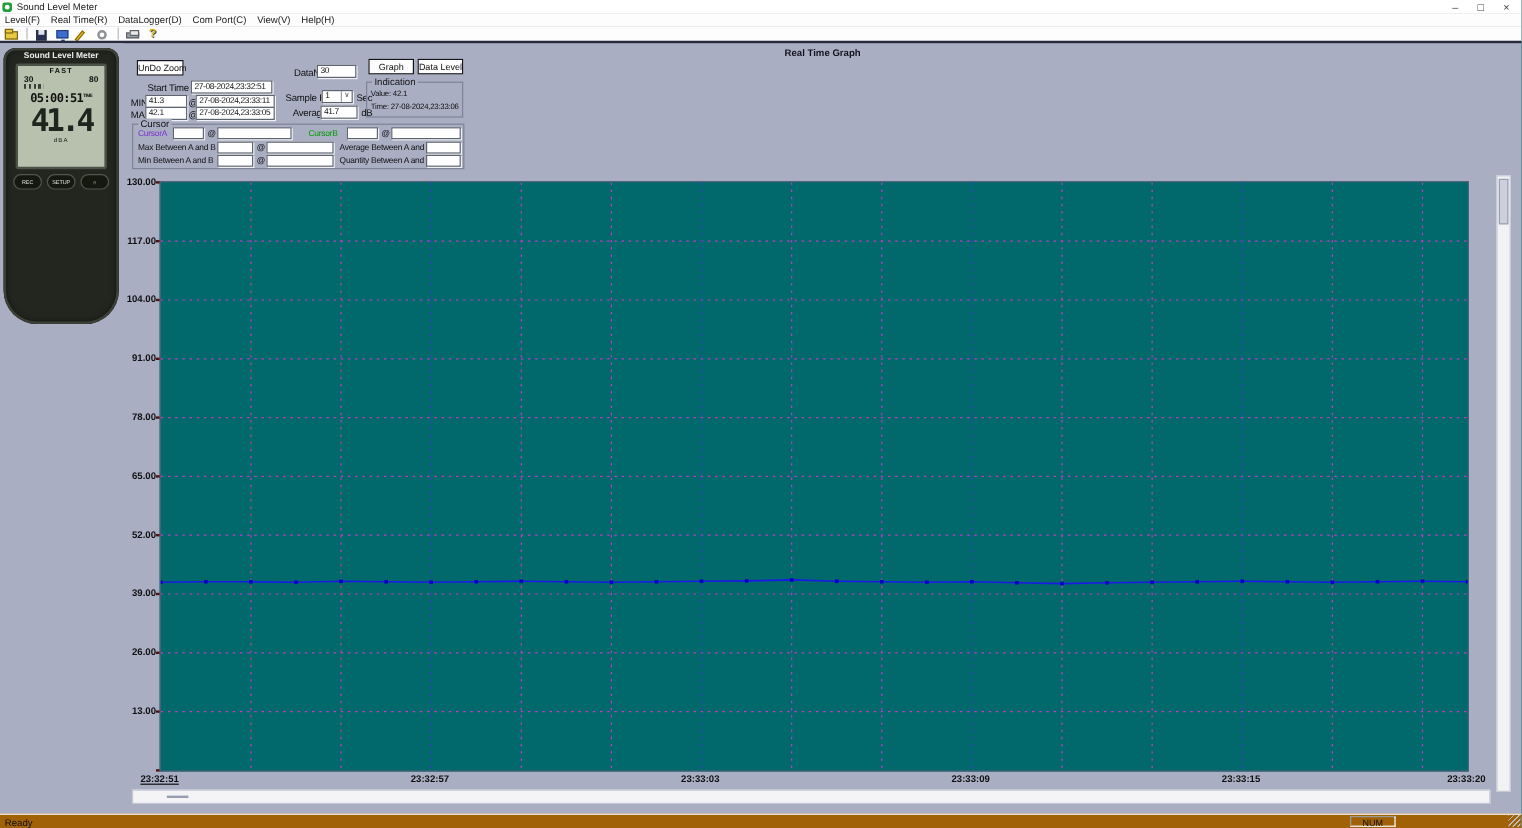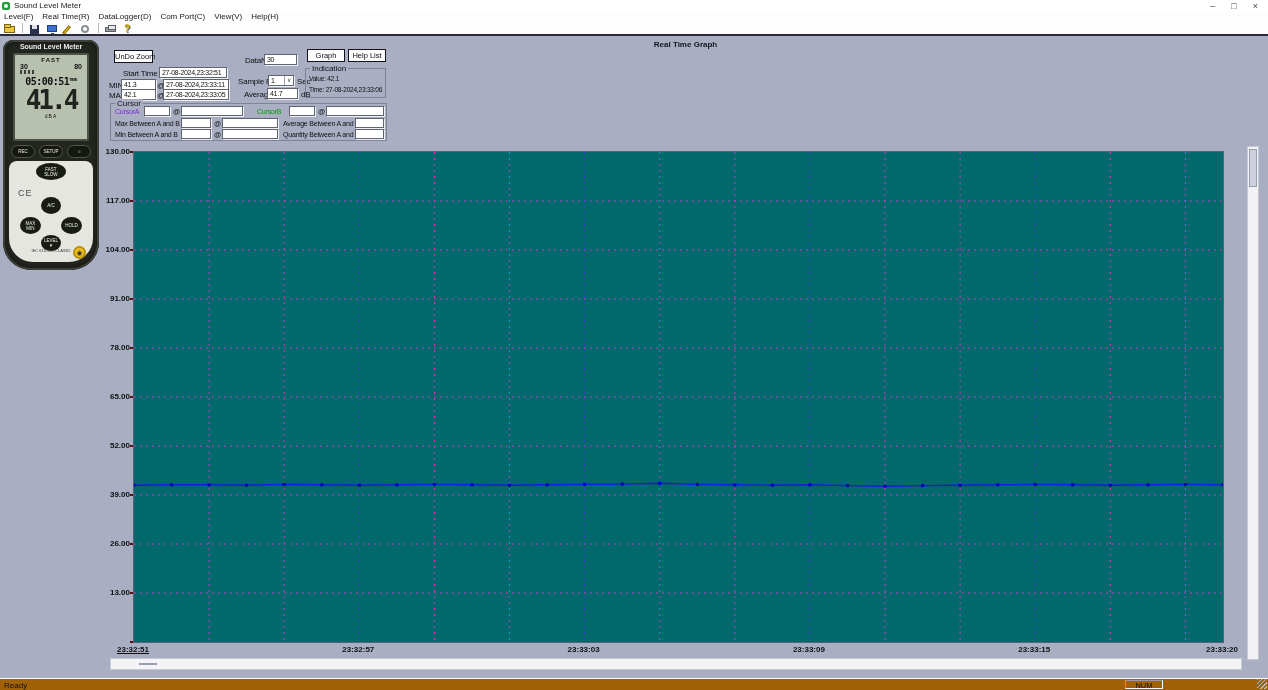--- a/index.html
+++ b/index.html
@@ -147,43 +147,30 @@
       <div class="lcd-bars"></div>
       <div class="lcd-time"><span>05:00:51</span><sup>TIME</sup></div>
       <div class="lcd-value">41.4</div>
       <div class="lcd-unit">dBA</div>
     </div>
     <div class="meter-btnrow">
       <div class="dbtn">REC</div>
       <div class="dbtn">SETUP</div>
       <div class="dbtn">☼</div>
     </div>
-    <div class="meter-face">
-      <div class="fbtn" style="left:27px;top:2px;width:30px;height:17px;">FAST
-SLOW</div>
-      <div class="ce-mark">CE</div>
-      <div class="fbtn" style="left:32px;top:36px;width:20px;height:17px;">A/C</div>
-      <div class="fbtn" style="left:11px;top:56px;width:21px;height:17px;">MAX
-MIN</div>
-      <div class="fbtn" style="right:11px;top:56px;width:21px;height:17px;">HOLD</div>
-      <div class="fbtn" style="left:32px;top:74px;width:20px;height:16px;">LEVEL
-▼</div>
-      <div class="cert-text">IEC 61672-1 CLASS2</div>
-      <div class="power-btn">◉</div>
-    </div>
   </div>
 </div>
 
 <div class="graph-title">Real Time Graph</div>
 
 <div class="btn" style="left:114px;top:50px;width:39px;">UnDo Zoom</div>
 <div class="lbl" style="left:245px;top:56px;">DataNo.</div>
 <input class="fld" style="left: 264px; top: 54px; width: 33px;" readonly="" value="30">
 <div class="btn" style="left:307px;top:49px;width:38px;">Graph</div>
-<div class="btn" style="left:348px;top:49px;width:38px;">Help List</div>
+<div class="btn" style="left:348px;top:49px;width:38px;">Data Level</div>
 
 <div class="lbl" style="left:123px;top:69px;">Start Time</div>
 <input class="fld" style="left: 159px; top: 67px; width: 68px;" readonly="" value="27-08-2024,23:32:51">
 
 <div class="lbl" style="left:109px;top:81px;">MIN</div>
 <input class="fld" style="left: 121px; top: 79px; width: 35px;" readonly="" value="41.3">
 <div class="lbl" style="left:157px;top:81px;">@</div>
 <input class="fld" style="left: 163px; top: 79px; width: 66px;" readonly="" value="27-08-2024,23:33:11">
 
 <div class="lbl" style="left:109px;top:91px;">MAX</div>

